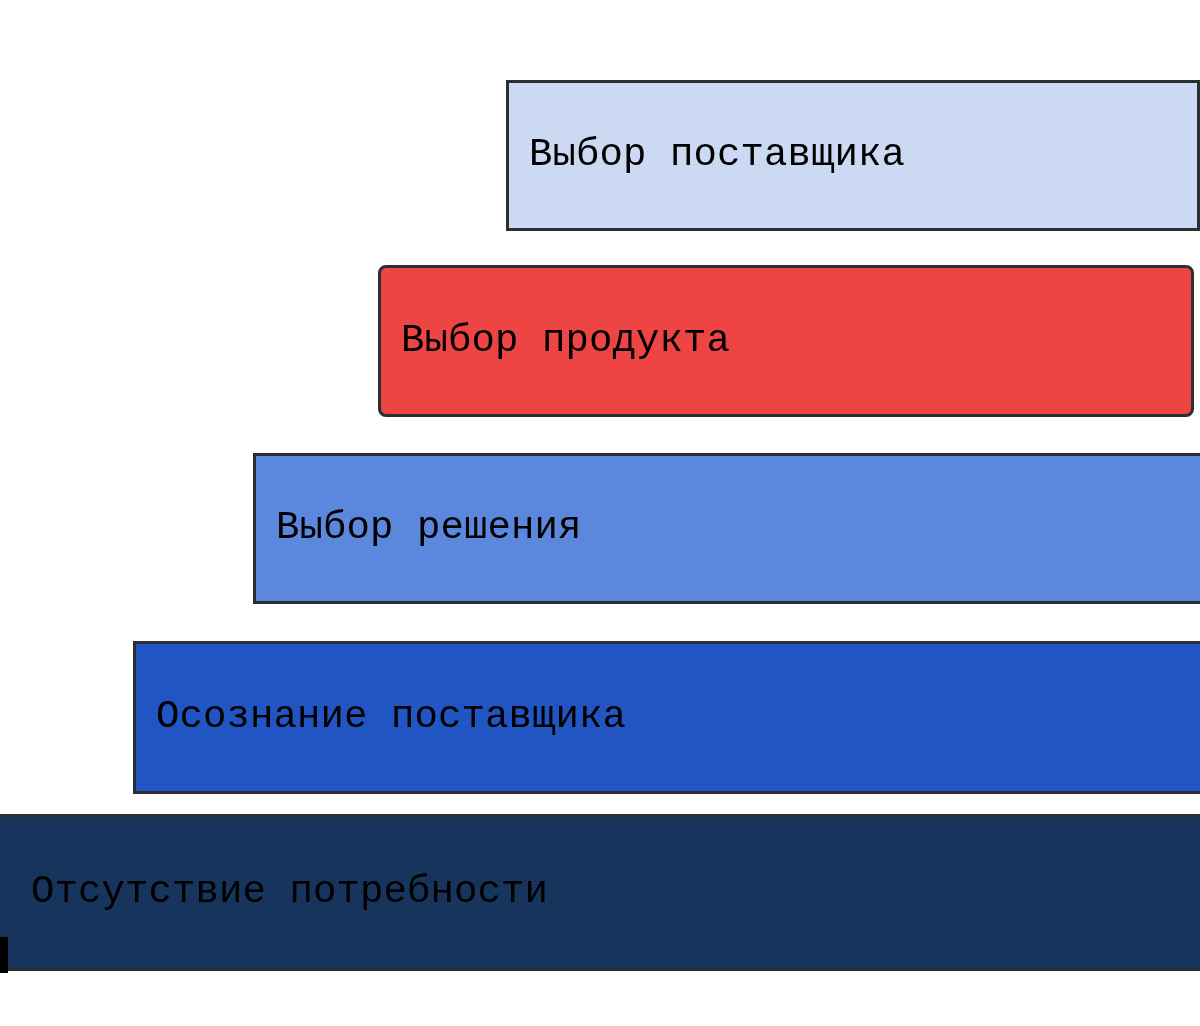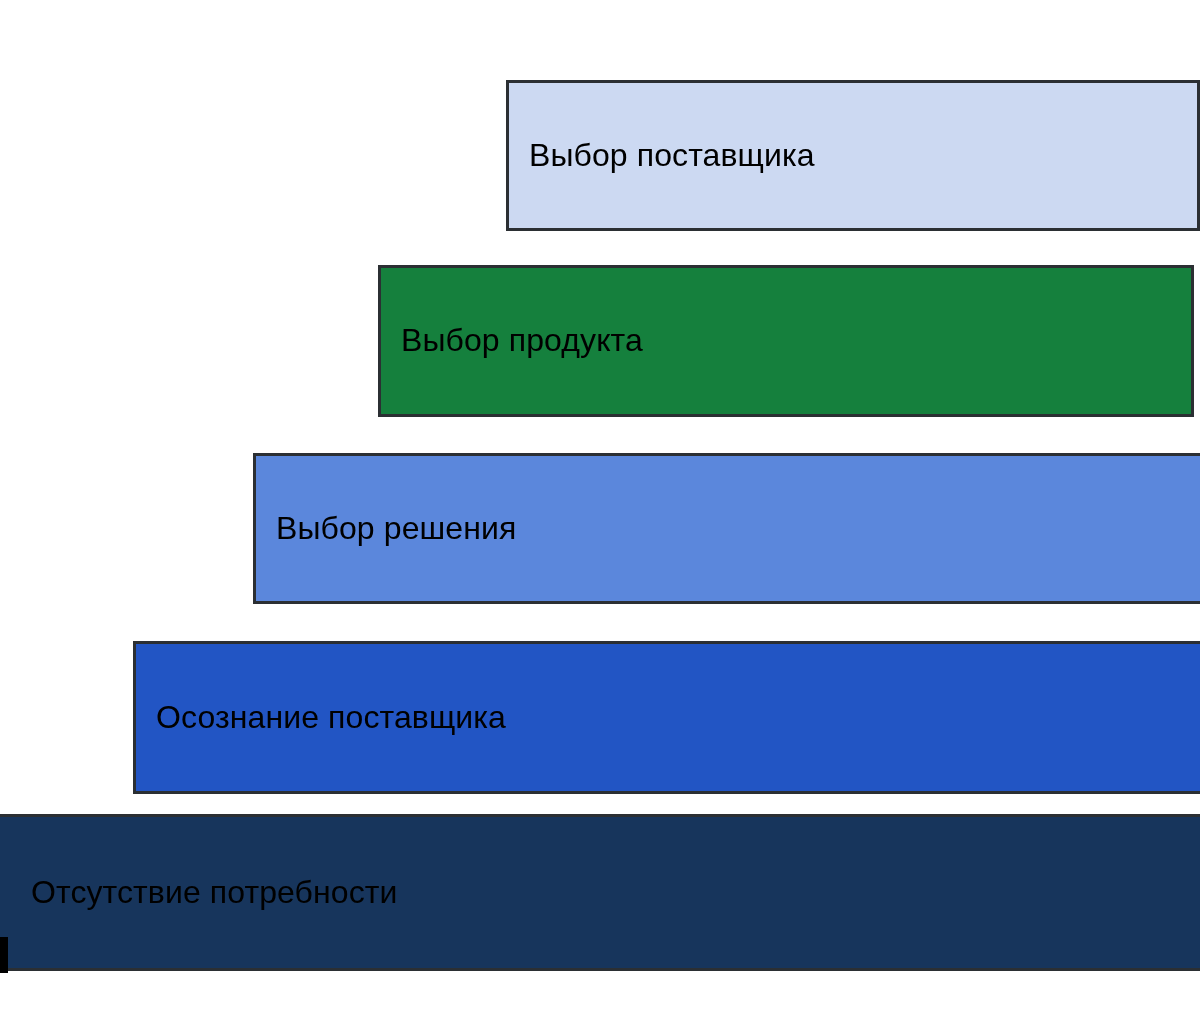--- a/index.html
+++ b/index.html
@@ -21,24 +21,25 @@
   .step {
     position: absolute;
     box-sizing: border-box;
     border: 3px solid #2b2f33;
     display: flex;
     align-items: center;
     overflow: hidden;
   }
   .step-label {
     color: #000000;
-    font-size: 32px;
+    font-size: 39px;
     line-height: 1.1;
     white-space: nowrap;
     letter-spacing: 0.1px;
+    font-family: Liberation Mono, monospace;
   }
   
   .step-1 { left: 506px; top: 80px;  width: 694px; height: 151px; padding-left: 14px; }
   .step-2 { left: 378px; top: 265px; width: 816px; height: 152px; padding-left: 14px; }
   .step-3 { left: 253px; top: 453px; width: 960px; height: 151px; padding-left: 14px; }
   .step-4 { left: 133px; top: 641px; width: 1080px; height: 153px; padding-left: 14px; }
   .step-5 { left: -6px;  top: 814px; width: 1230px; height: 157px; padding-left: 28px; }
 
   .step-1 .step-label { padding-left: 6px; }
   .step-2 .step-label { padding-left: 6px; }
@@ -58,21 +59,21 @@
 </style>
 </head>
 <body>
 
 <div id="stage" style="background: rgb(255, 255, 255);">
 
   <div class="step step-1" style="background: rgb(204, 217, 242); border-color: rgb(43, 47, 51);">
     <span class="step-label" style="color: rgb(0, 0, 0);">Выбор поставщика</span>
   </div>
 
-  <div class="step step-2" style="background: #15803d; border-color: rgb(43, 47, 51);">
+  <div class="step step-2" style="background: #ef4444; border-color: rgb(43, 47, 51); border-radius: 8px;">
     <span class="step-label" style="color: rgb(0, 0, 0);">Выбор продукта</span>
   </div>
 
   <div class="step step-3" style="background: rgb(91, 135, 220); border-color: rgb(43, 47, 51);">
     <span class="step-label" style="color: rgb(0, 0, 0);">Выбор решения</span>
   </div>
 
   <div class="step step-4" style="background: rgb(34, 85, 196); border-color: rgb(43, 47, 51);">
     <span class="step-label" style="color: rgb(0, 0, 0);">Осознание поставщика</span>
   </div>

